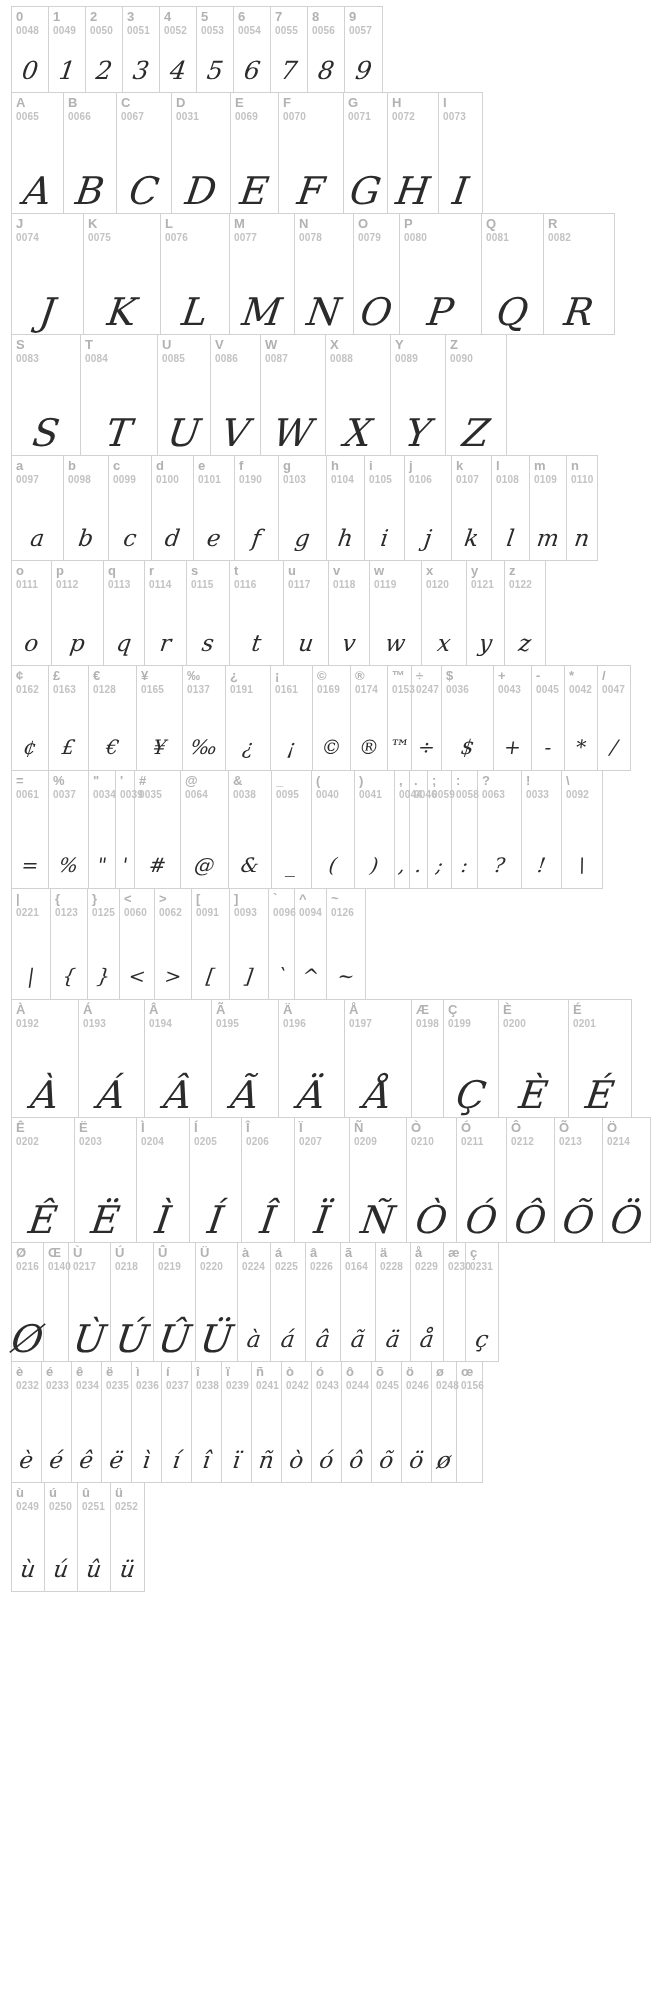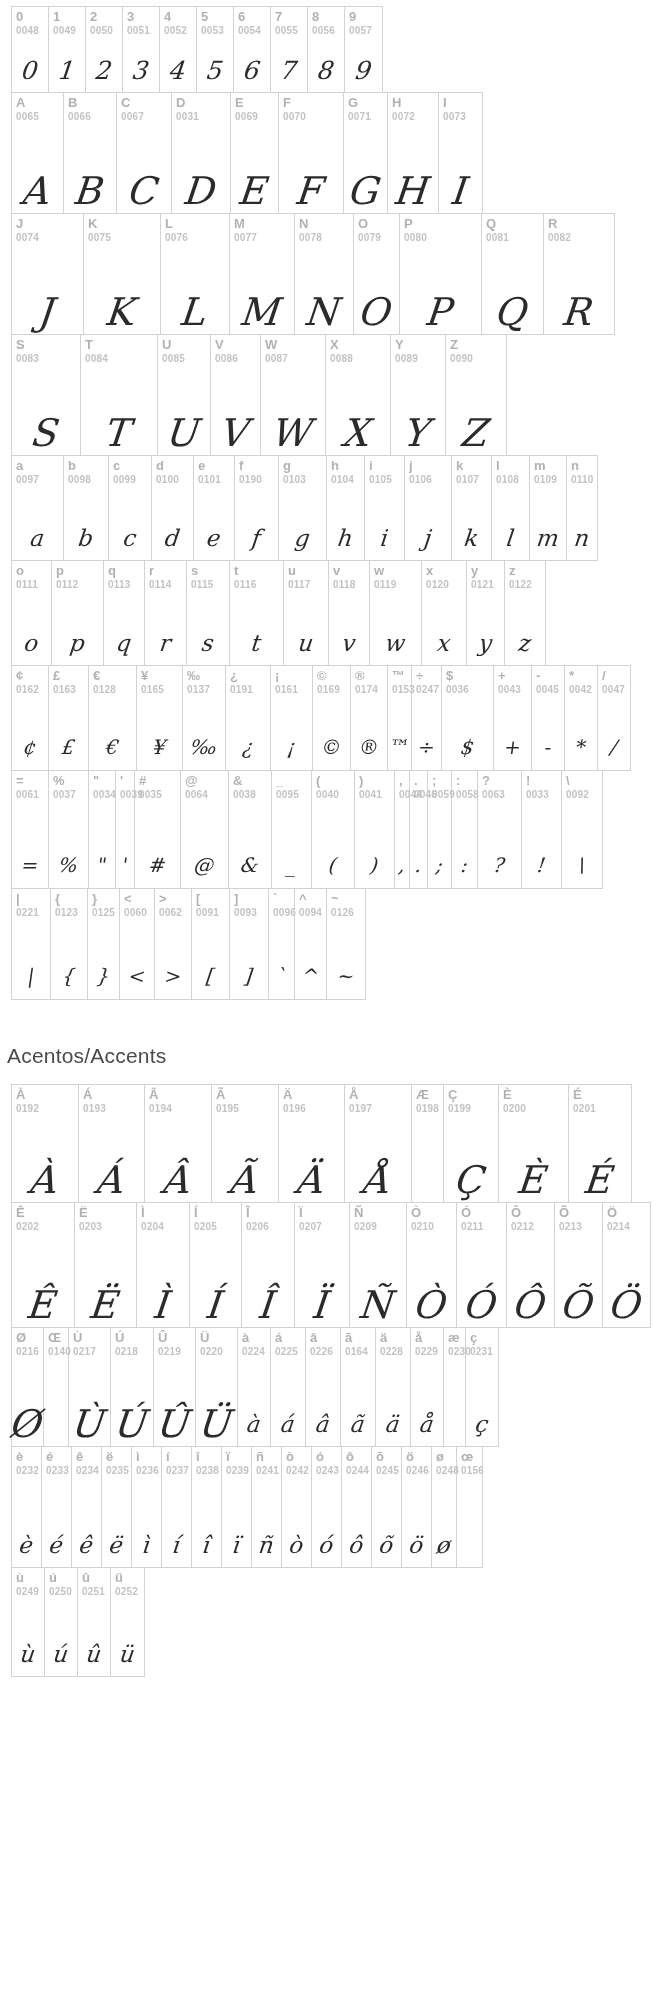--- a/index.html
+++ b/index.html
@@ -587,21 +587,20 @@
         <div class="cell-char">^</div>
         <div class="cell-code">0094</div>
         <div class="cell-glyph g-sm">^</div>
       </div>
       <div class="char-cell" style="width: 38px;">
         <div class="cell-char">~</div>
         <div class="cell-code">0126</div>
         <div class="cell-glyph g-sm">~</div>
       </div>
     </div>
-    <div class="section-title">Acentos/Accents</div>
     <div class="char-row" style="height: 117px;">
       <div class="char-cell" style="width: 67px;">
         <div class="cell-char">À</div>
         <div class="cell-code">0192</div>
         <div class="cell-glyph g-lg">À</div>
       </div>
       <div class="char-cell" style="width: 66px;">
         <div class="cell-char">Á</div>
         <div class="cell-code">0193</div>
         <div class="cell-glyph g-lg">Á</div>

